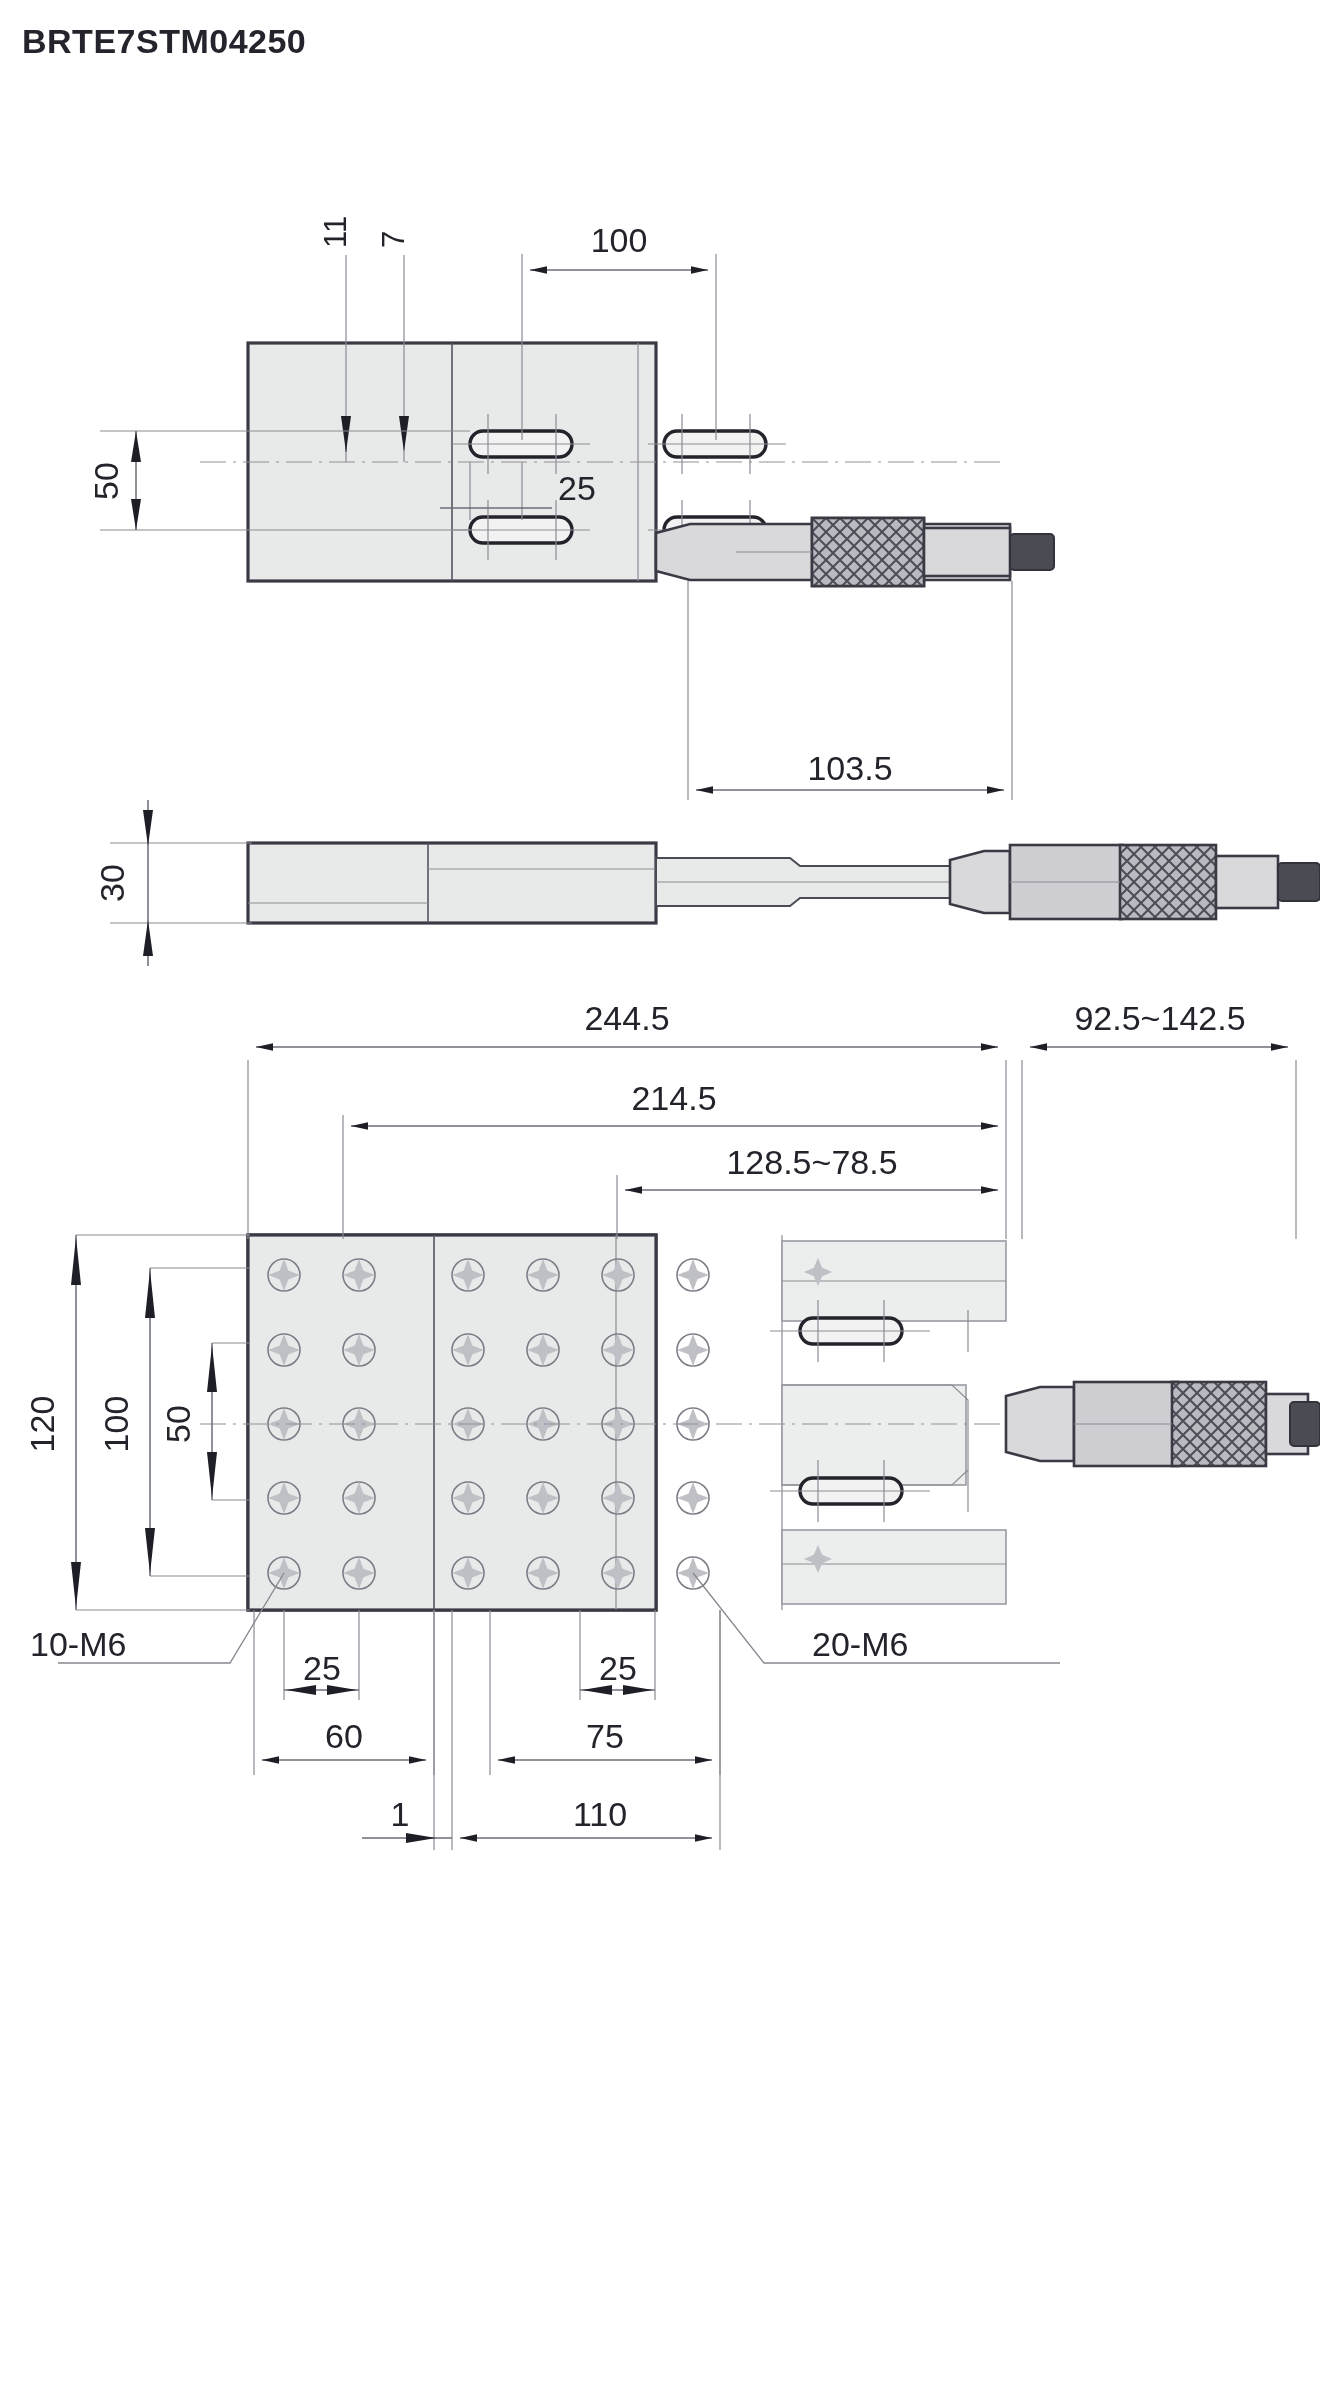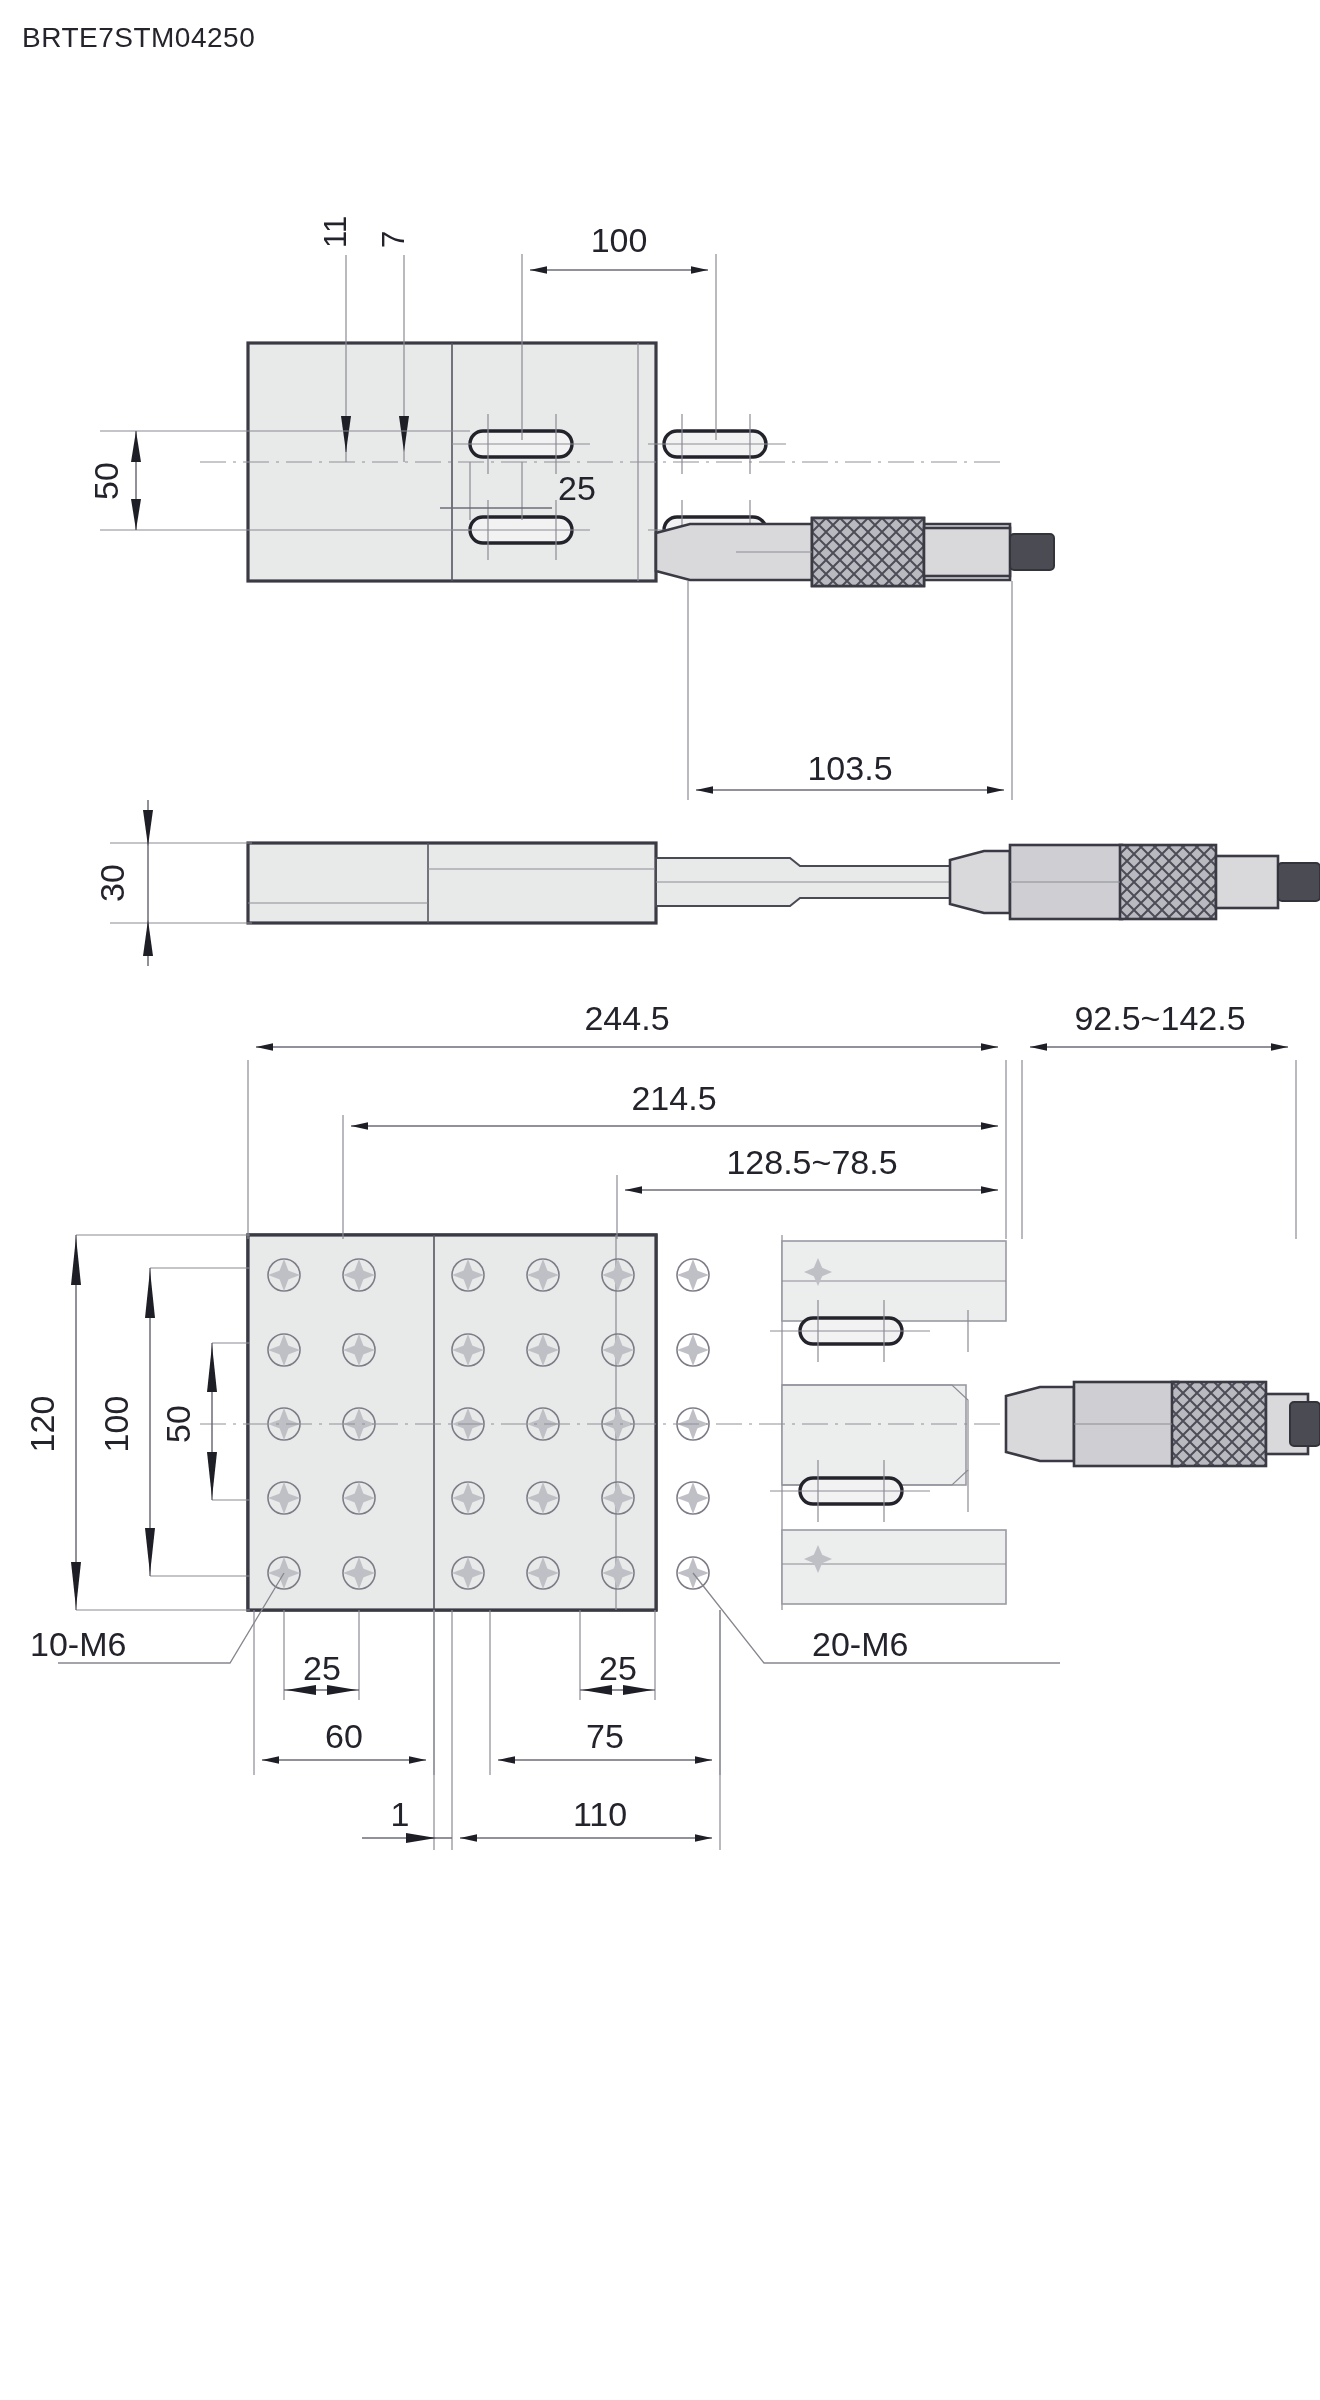--- a/index.html
+++ b/index.html
@@ -12,22 +12,22 @@
     height: 2400px;
     font-family: "Liberation Sans", sans-serif;
     color: #23232b;
     position: relative;
     overflow: hidden;
   }
   #page-title {
     position: absolute;
     left: 22px;
     top: 22px;
-    font-size: 28px;
-    font-weight: 400;
+    font-size: 34px;
+    font-weight: 700;
     letter-spacing: 0.5px;
     color: #24242c;
     white-space: nowrap;
   }
   #drawing-wrap {
     position: absolute;
     left: 0;
     top: 0;
     width: 1320px;
     height: 2400px;

